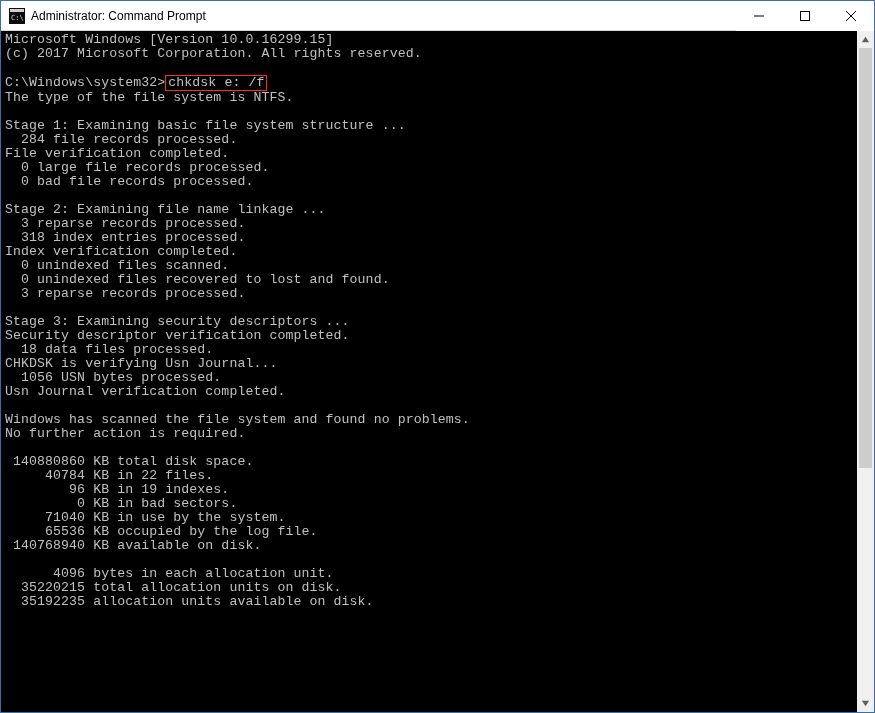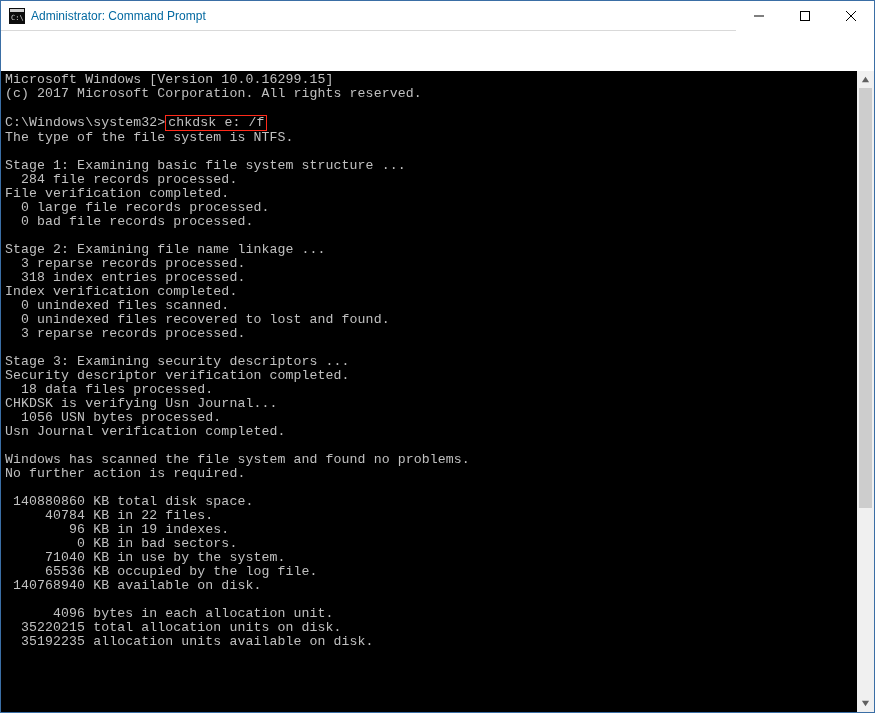--- a/index.html
+++ b/index.html
@@ -13,33 +13,33 @@
   .titlebar {
     height: 30px; background: #fff;
     display: flex; align-items: center;
     border-bottom: 1px solid #d9d9d9;
     user-select: none;
   }
   .titlebar .app-icon {
     width: 16px; height: 16px; margin: 0 6px 0 8px;
     display: inline-flex; align-items: center; justify-content: center;
   }
-  .titlebar .title { font-size: 12px; color: #0369a1; flex: 0 0 auto; }
+  .titlebar .title { font-size: 12px; color: #000000; flex: 0 0 auto; }
   .titlebar .spacer { flex: 1 1 auto; }
   .win-btn {
     width: 46px; height: 30px;
     display: inline-flex; align-items: center; justify-content: center;
     background: #fff; border: none; cursor: default;
   }
   .win-btn svg { width: 10px; height: 10px; }
   .win-btn.close svg { width: 10px; height: 10px; }
 
   .client {
     flex: 1 1 auto; display: flex; background: #5eead4;
-    position: relative; overflow: hidden; margin-top: 40px;
+    position: relative; overflow: hidden;
   }
   .console {
     flex: 1 1 auto;
     background: #000; color: #c0c0c0;
     font-family: Consolas, "Courier New", monospace;
     font-size: 13.2px; line-height: 14px; letter-spacing: 0.1px;
     padding: 2px 0 0 4px;
     white-space: pre;
     overflow: hidden;
   }

